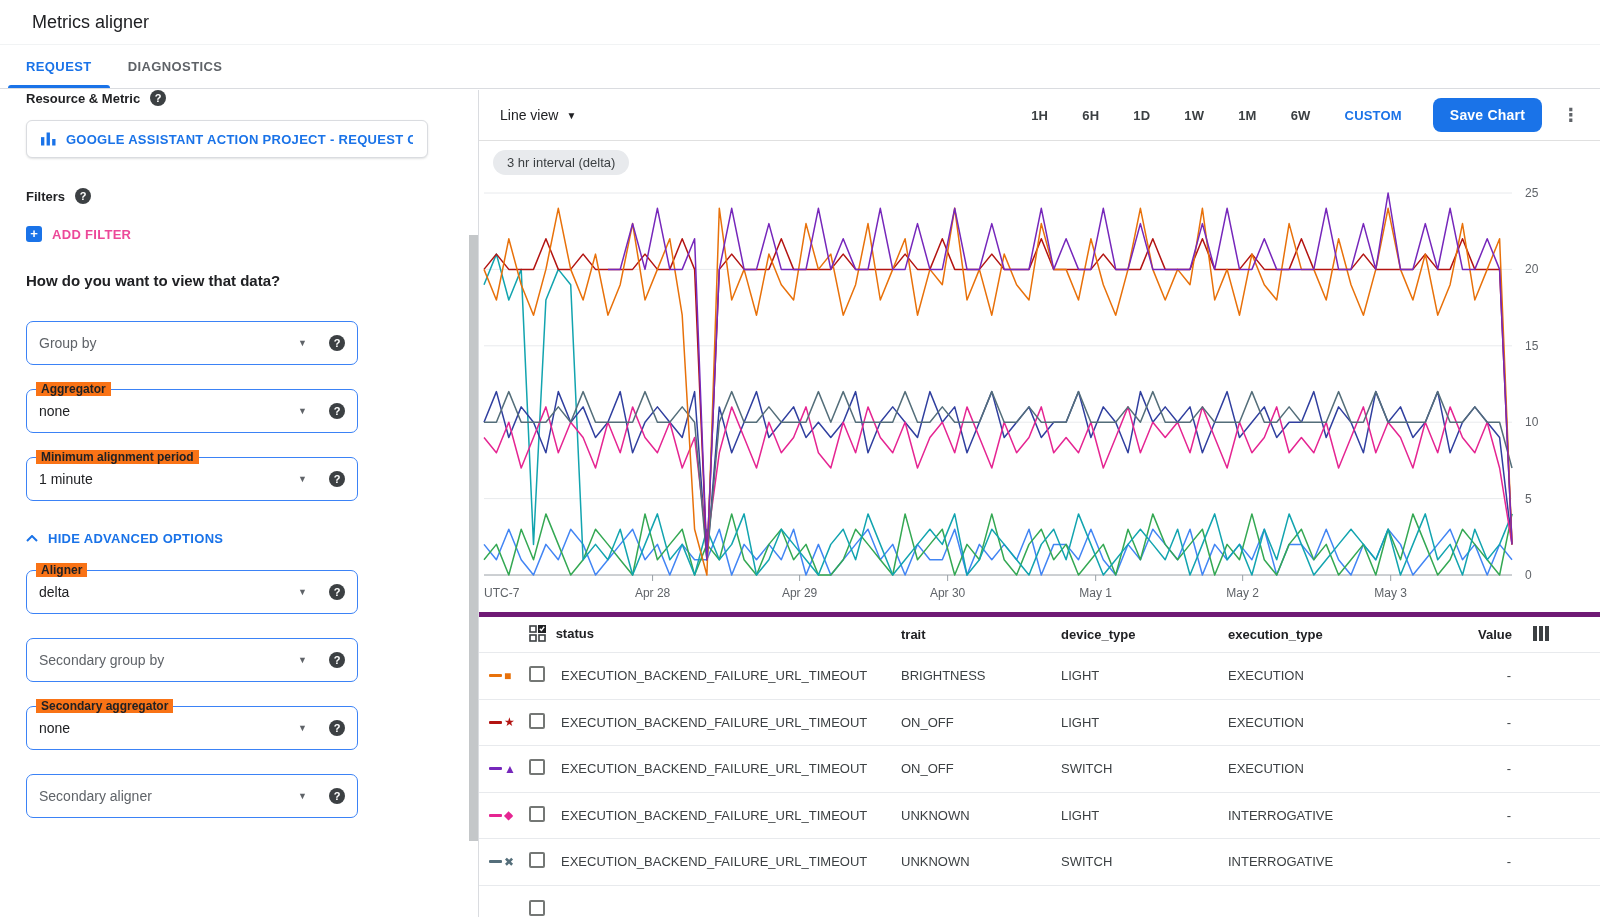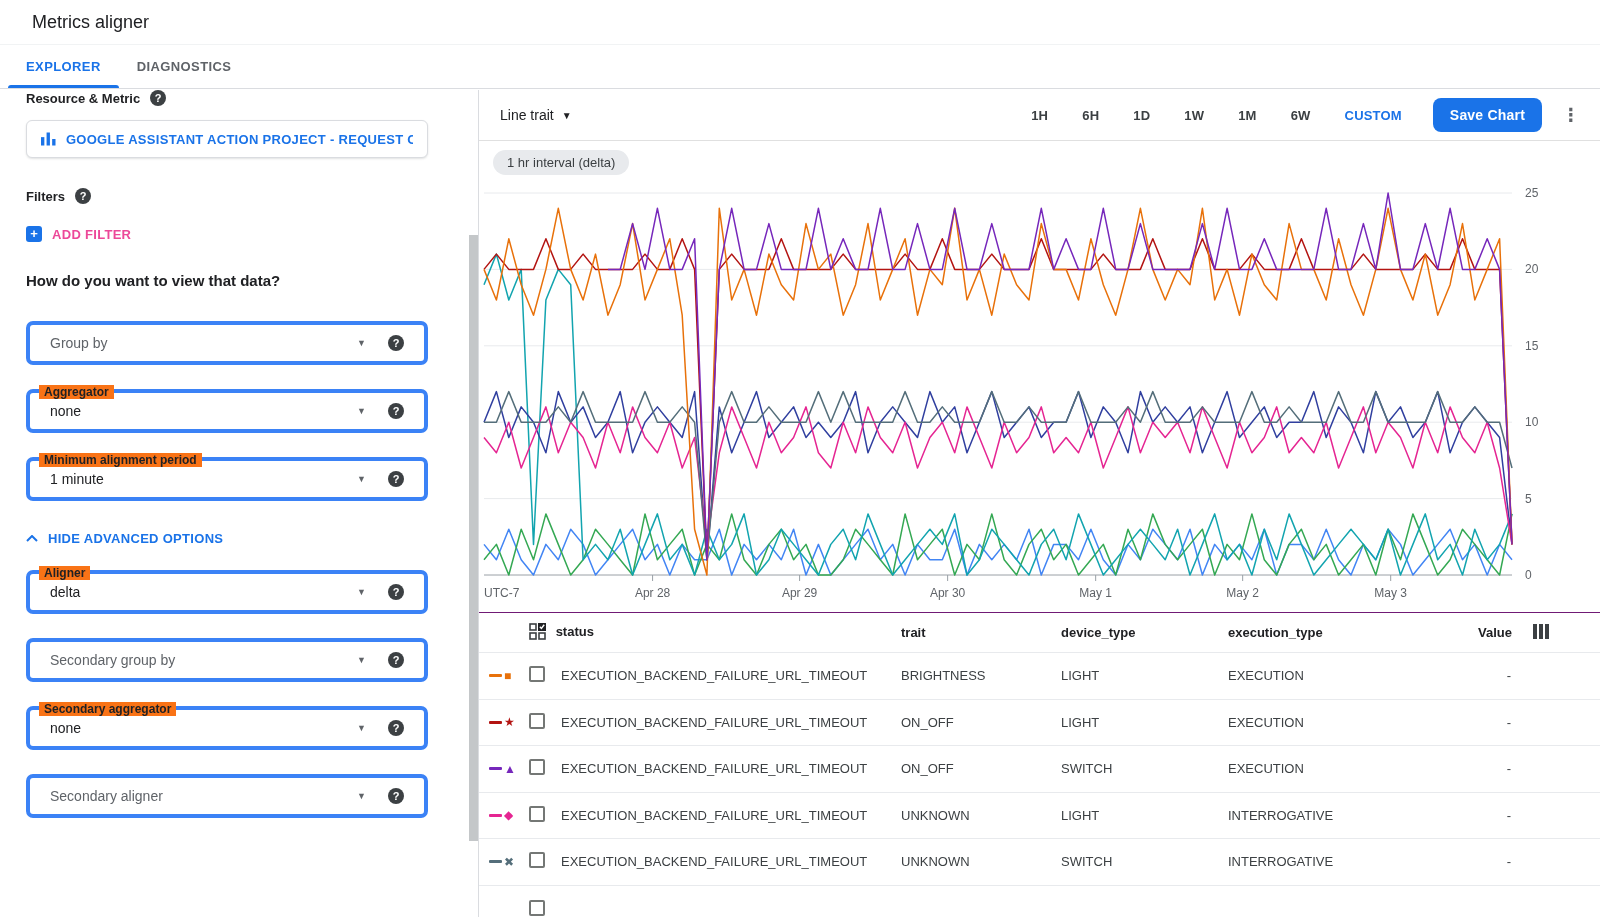--- a/index.html
+++ b/index.html
@@ -25,21 +25,21 @@
   .gear { margin-left:auto; color:#1a73e8; font-size:20px; line-height:20px; cursor:pointer; }
   .panel-body { padding:0 50px 0 26px; position:relative; }
   .sec-label { display:flex; align-items:center; gap:10px; font-size:13px; font-weight:bold; color:#202124; }
   .help { display:inline-flex; width:16px; height:16px; border-radius:50%; background:#3c4043; color:#fff; font-size:11px; font-weight:bold; align-items:center; justify-content:center; flex:0 0 16px; }
   .metric-chip { margin-top:14px; height:38px; width:402px; border:1px solid #dadce0; border-radius:6px; box-shadow:0 1px 2px rgba(60,64,67,.15); display:flex; align-items:center; gap:10px; padding:0 14px; cursor:pointer; background:#fff; }
   .metric-chip .label { font-size:13px; font-weight:bold; letter-spacing:.3px; color:#1a73e8; white-space:nowrap; overflow:hidden; }
   .addfilter { margin-top:22px; display:flex; align-items:center; gap:10px; cursor:pointer; width:max-content; }
   .plus-icon { width:16px; height:16px; background:#1a73e8; border-radius:3px; color:#fff; font-size:13px; font-weight:bold; display:flex; align-items:center; justify-content:center; line-height:16px; }
   .addfilter .label { font-size:13px; font-weight:bold; letter-spacing:.3px; color:#ec4899;text-align:center; }
   .question { margin-top:30px; font-size:15px; font-weight:bold; color:#202124; }
-  .field { position:relative; margin-top:24px; width:402px; height:44px; border:4px solid #3b82f6; border-radius:7px; display:flex; align-items:center; padding:0 20px; background:#fff; cursor:pointer; }
+  .field { position:relative; margin-top:24px; width:332px; height:44px; border:1px solid #3b82f6; border-radius:7px; display:flex; align-items:center; padding:0 12px; background:#fff; cursor:pointer; }
   .field .flabel { position:absolute; top:-8px; left:9px; background:#f97316; padding:0 5px; font-size:12px; font-weight:bold; color:#202124; }
   .field .fvalue { font-size:14px; color:#202124; }
   .field .fvalue.placeholder { color:#5f6368; }
   .field .caret { margin-left:auto; font-size:9px; color:#5f6368; margin-right:22px; }
   .adv-toggle { margin-top:30px; margin-bottom:8px; display:flex; align-items:center; gap:10px; cursor:pointer; width:max-content; }
   .adv-toggle .label { font-size:13px; font-weight:bold; letter-spacing:.3px; color:#1a73e8; }
   .scroll-thumb { position:absolute; left:469px; top:145px; width:9px; height:606px; background:#c4c7c9; border-radius:0; }
 
   .vdivider { position:absolute; left:478px; top:90px; bottom:0; width:1px; background:#dadce0; }
 
@@ -54,21 +54,21 @@
   .savebtn { background:#1a73e8; color:#fff; font-size:14px; font-weight:bold; letter-spacing:.2px; border:none; border-radius:8px; padding:9px 17px; cursor:pointer; }
   .kebab { margin-left:14px; font-size:18px; font-weight:bold; color:#5f6368; cursor:pointer; padding:4px 6px; }
 
   .chart-region { position:relative; height:471px; }
   .interval-chip { position:absolute; top:9px; left:14px; background:#e8eaed; border-radius:13px; padding:5px 14px; font-size:13px; color:#3c4043; z-index:2; }
   #chart-svg { position:absolute; left:0; top:0; }
 
   
   .dtable { position:relative; }
   .thead, .trow, .trow-partial { display:grid; grid-template-columns:40px 32px 340px 160px 167px 250px 33px 90px; align-items:center; padding-left:10px; border-top:1px solid #e8eaed; }
-  .thead { height:40px; border-top:1px solid #701a75; }
+  .thead { height:40px; border-top:5px solid #701a75; }
   .thead .hlabel { font-size:13px; font-weight:bold; color:#202124; }
   .thead .hvalue { text-align:right; }
   .trow { height:46.5px; }
   .trow-partial { height:33px; }
   .cell { font-size:13px; color:#3c4043; white-space:nowrap; }
   .cell.value { text-align:right; }
   .marker-wrap { display:flex; align-items:center; gap:2px; }
   .dash { width:13px; height:3px; border-radius:1px; display:inline-block; }
   .glyph { font-size:12px; line-height:12px; }
   .checkbox { width:16px; height:16px; border:2px solid #747775; border-radius:2px; display:inline-block; background:#fff; cursor:pointer; }
@@ -78,21 +78,21 @@
 <body>
 
 <div class="app">
 
   <div class="titlebar">
     <span class="title">Metrics aligner</span>
   </div>
 
   <div class="tabsbar">
     <div class="tab active">
-        <span>EXPLORER</span>
+        <span>REQUEST</span>
       </div>
     <div class="tab">
         <span>DIAGNOSTICS</span>
       </div>
   </div>
 
   <div class="left-panel">
 
     <div class="panel-body">
       <div class="sec-label" style="">
@@ -176,38 +176,38 @@
     </div>
 
     <div class="scroll-thumb"></div>
   </div>
 
   <div class="vdivider"></div>
 
   <div class="right">
     <div class="chart-toolbar">
       <div class="chart-type">
-        <span>Line trait</span>
+        <span>Line view</span>
         <span class="caret">▼</span>
       </div>
       <div class="ranges">
         <span class="rangebtn">1H</span>
         <span class="rangebtn">6H</span>
         <span class="rangebtn">1D</span>
         <span class="rangebtn">1W</span>
         <span class="rangebtn">1M</span>
         <span class="rangebtn">6W</span>
         <span class="rangebtn custom">CUSTOM</span>
         <button class="savebtn">Save Chart</button>
         <span class="kebab">⋮</span>
       </div>
     </div>
 
     <div class="chart-region">
-      <span class="interval-chip">1 hr interval (delta)</span>
+      <span class="interval-chip">3 hr interval (delta)</span>
       <svg id="chart-svg" width="1121" height="471">
           <line x1="5" y1="434" x2="1033" y2="434" stroke="#9aa0a6" stroke-width="1"></line>
           <text x="1046" y="438" fill="#5f6368" font-size="12" font-family="Liberation Sans, sans-serif">0</text>
           <line x1="5" y1="357.6" x2="1033" y2="357.6" stroke="#e8eaed" stroke-width="1"></line>
           <text x="1046" y="361.6" fill="#5f6368" font-size="12" font-family="Liberation Sans, sans-serif">5</text>
           <line x1="5" y1="281.2" x2="1033" y2="281.2" stroke="#e8eaed" stroke-width="1"></line>
           <text x="1046" y="285.2" fill="#5f6368" font-size="12" font-family="Liberation Sans, sans-serif">10</text>
           <line x1="5" y1="204.8" x2="1033" y2="204.8" stroke="#e8eaed" stroke-width="1"></line>
           <text x="1046" y="208.8" fill="#5f6368" font-size="12" font-family="Liberation Sans, sans-serif">15</text>
           <line x1="5" y1="128.39999999999998" x2="1033" y2="128.39999999999998" stroke="#e8eaed" stroke-width="1"></line>

